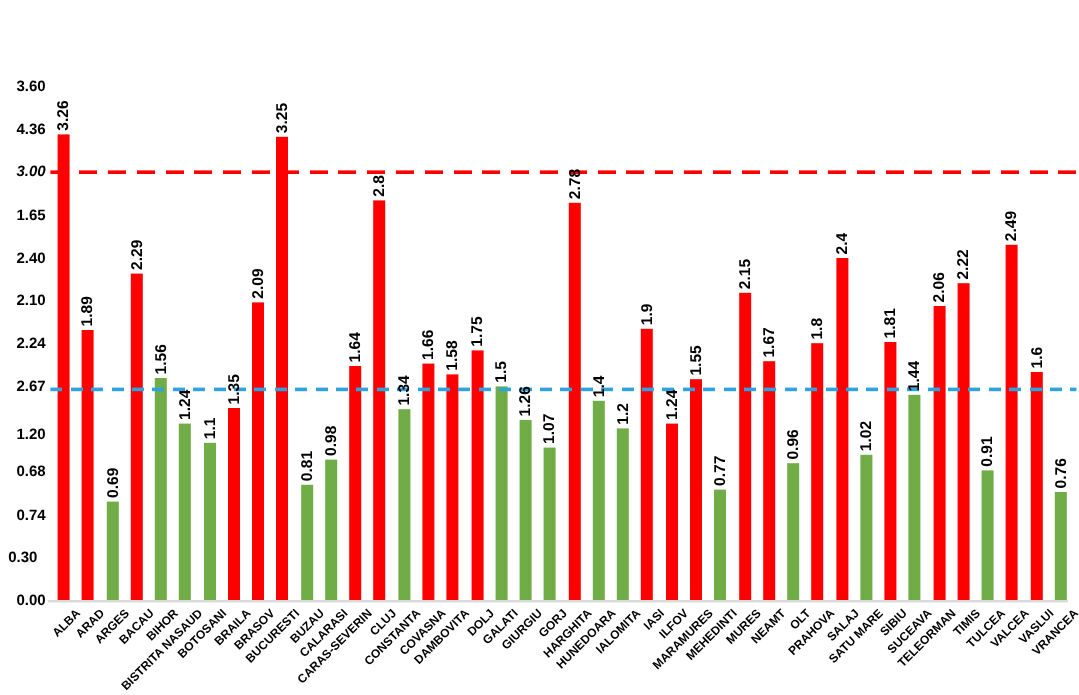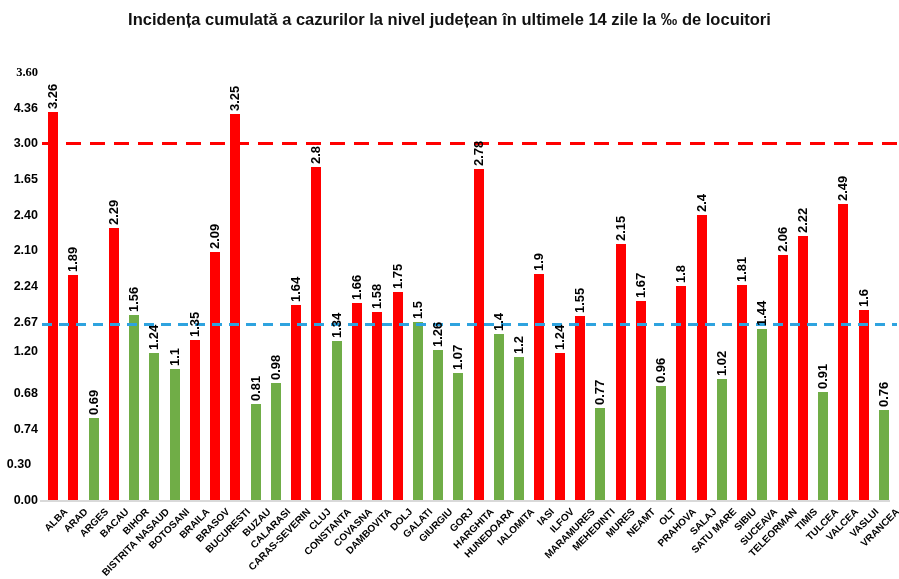--- a/index.html
+++ b/index.html
@@ -73,35 +73,34 @@
   .baseline {
     position: absolute;
     height: 2px;
     background: #d9d9d9;
   }
 </style>
 </head>
 <body>
 
 <div id="chart-root">
-  <div id="chart-title">Incidența cumulată a cazurilor la nivel județean în ultimele 14 zile la ‰ de locuitori</div>
   <div id="plot">
       <div class="ytick" style="top: 492px;">0.00</div>
       <div class="ytick" style="top: 456.333px; text-align: center;">0.30</div>
       <div class="ytick" style="top: 420.667px;">0.74</div>
       <div class="ytick" style="top: 385px;">0.68</div>
-      <div class="ytick" style="top: 343px; text-align: right;">1.20</div>
+      <div class="ytick" style="top: 354px; text-align: right;">1.20</div>
       <div class="ytick" style="top: 313.667px;">2.67</div>
       <div class="ytick" style="top: 278px;">2.24</div>
       <div class="ytick" style="top: 242.333px;">2.10</div>
       <div class="ytick" style="top: 206.667px;">2.40</div>
       <div class="ytick" style="top: 171px;">1.65</div>
-      <div class="ytick" style="top: 135.333px;">3.00</div>
+      <div class="ytick" style="top: 135.333px; font-style: italic;">3.00</div>
       <div class="ytick" style="top: 99.6667px;">4.36</div>
-      <div class="ytick" style="top: 64px; font-family: Liberation Serif, serif;">3.60</div>
+      <div class="ytick" style="top: 64px;">3.60</div>
       <div class="baseline" style="left: 40px; top: 500px; width: 850px;"></div>
       <div class="bar" style="left: 48px; top: 112.422px; width: 10px; height: 387.578px; background: rgb(255, 0, 0);"></div>
       <div class="val-label" style="left: 60px; top: 95.4222px; z-index: 6;">3.26</div>
       <div class="xlabel" style="right: 837px; top: 506px;">ALBA</div>
       <div class="bar" style="left: 68.268px; top: 275.3px; width: 10px; height: 224.7px; background: rgb(255, 0, 0);"></div>
       <div class="val-label" style="left: 80.268px; top: 258.3px; z-index: 6;">1.89</div>
       <div class="xlabel" style="right: 816.732px; top: 506px;">ARAD</div>
       <div class="bar" style="left: 88.536px; top: 417.967px; width: 10px; height: 82.0333px; background: rgb(112, 173, 71);"></div>
       <div class="val-label" style="left: 100.536px; top: 400.967px; z-index: 6;">0.69</div>
       <div class="xlabel" style="right: 796.464px; top: 506px;">ARGES</div>

